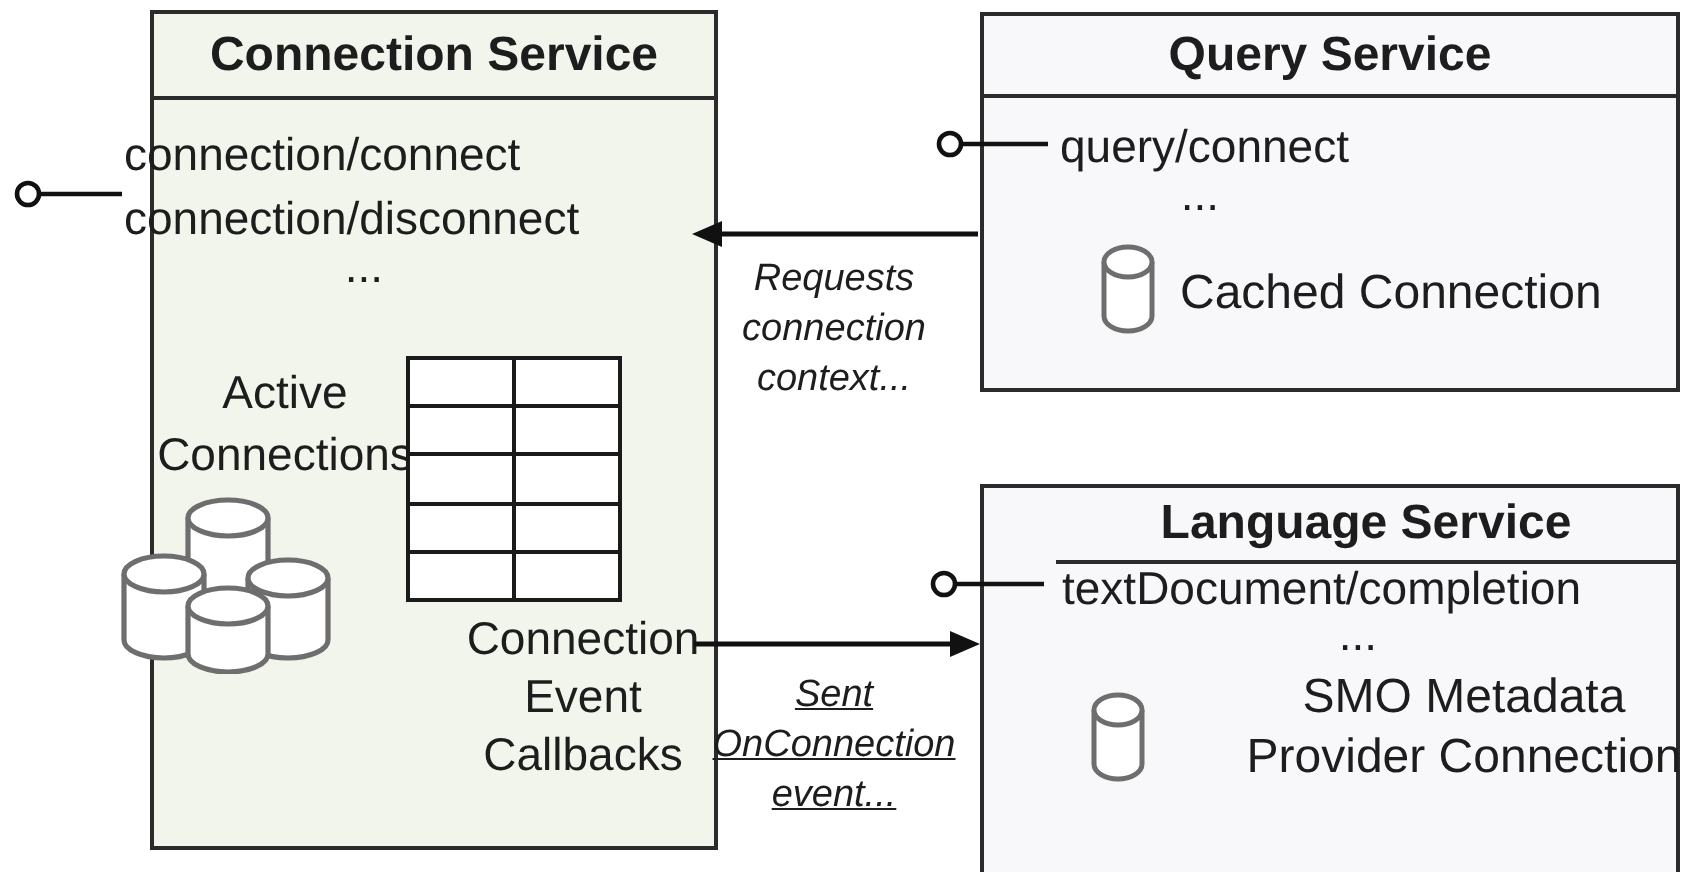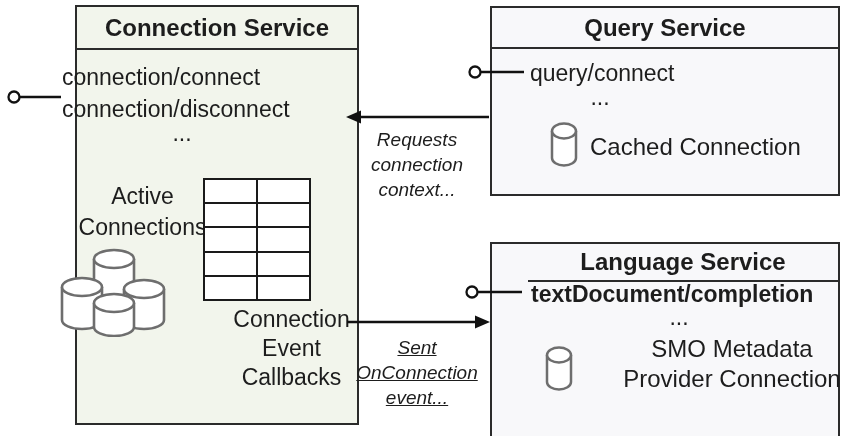--- a/index.html
+++ b/index.html
@@ -90,21 +90,21 @@
       <path d="M3 9 V36 A12 7.5 0 0 0 27 36 V9"></path>
       <ellipse cx="15" cy="9" rx="12" ry="7.5"></ellipse>
     </g>
   </svg>
   <div class="txt" style="left:590px; top:132px; font-size:24px;">Cached Connection</div>
 
   <div class="box gray" style="left:490px; top:242px; width:350px; height:196px;padding-left:36px;">
     <div class="box-title" style="height:38px; line-height:36px;">Language Service</div>
   </div>
 
-  <div class="txt" style="left:531px; top:280px;font-weight:bold;">textDocument/completion</div>
+  <div class="txt" style="left:531px; top:280px;">textDocument/completion</div>
   <div class="txt center" style="left:531px; top:303px; width:296px;">...</div>
 
   <svg class="icon-svg" style="left:544px; top:346px;" width="30" height="46" viewBox="0 0 30 46">
     <g fill="#ffffff" stroke="#6e6e6e" stroke-width="2.5">
       <path d="M3 9 V36 A12 7.5 0 0 0 27 36 V9"></path>
       <ellipse cx="15" cy="9" rx="12" ry="7.5"></ellipse>
     </g>
   </svg>
   <div class="txt center multiline" style="left:584px; top:334px; width:228px; font-size:24px; line-height:30px;">SMO Metadata
 Provider Connection</div>

